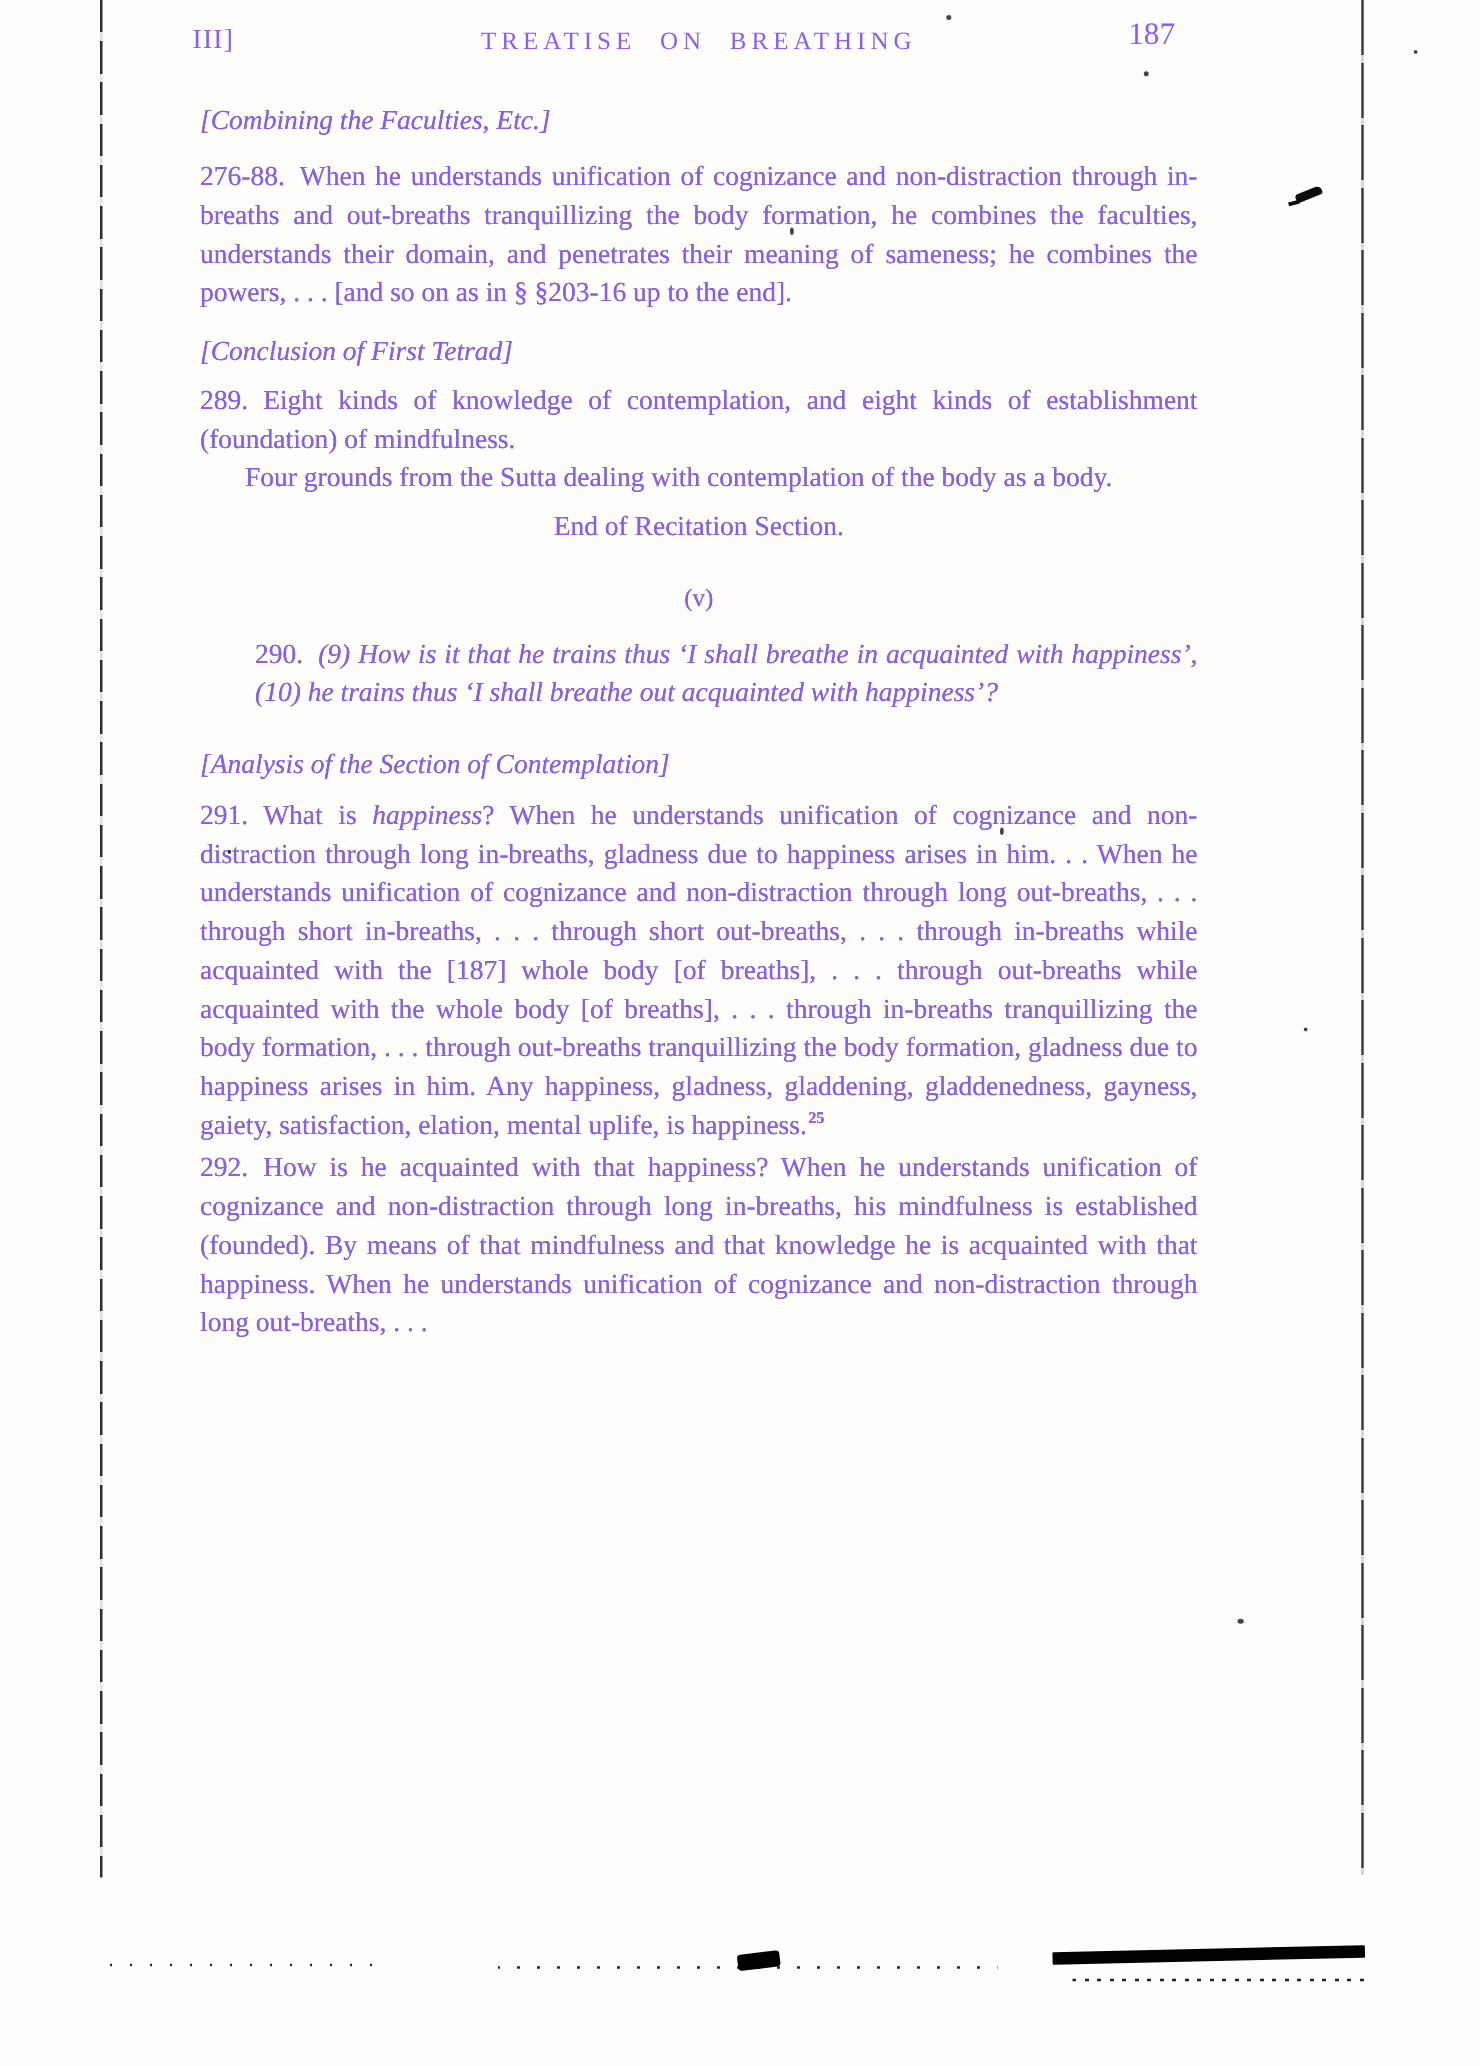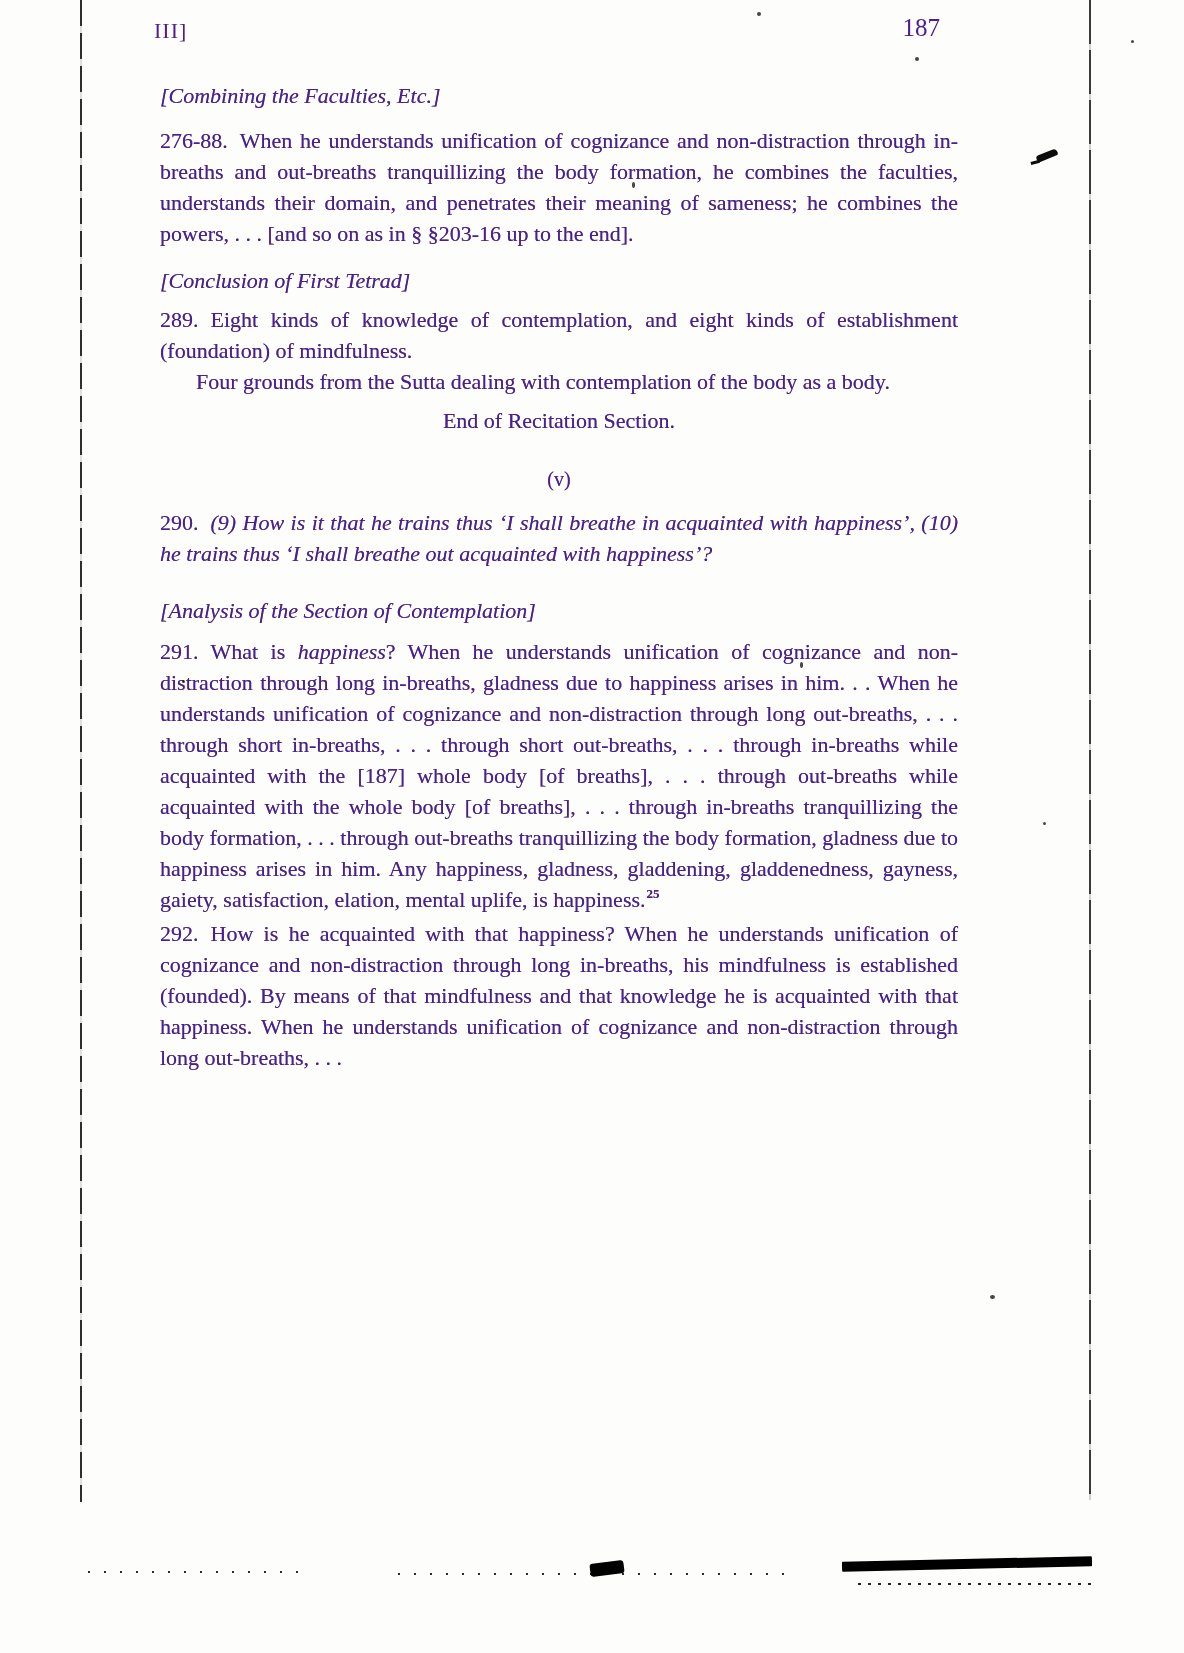--- a/index.html
+++ b/index.html
@@ -1,41 +1,41 @@
 <!DOCTYPE html>
 <html><head>
 <meta charset="utf-8">
 <title>Scanned Page</title>
 <style>
   html,body { margin:0; padding:0; background:#ffffff; }
   .page {
     position:relative; width:1184px; height:1653px; margin:0 auto;
     background:#fdfdfc; overflow:hidden;
     font-family:"Liberation Serif","DejaVu Serif",serif;
-    color:#4c1d95;
+    color:#8b5cf6;
   }
   .content { position:absolute; left:160px; top:0; width:798px; }
   .header { position:relative; padding-top:20px; height:30px; font-size:22px; }
   .header .h-left  { position:absolute; left:-6px; top:18px; letter-spacing:1px; }
   .header .h-center{ display:block; text-align:center; letter-spacing:4px; word-spacing:10px; font-size:20px; padding-top:2px; }
   .header .h-right { position:absolute; right:18px; top:14px; font-size:25px; }
   .block { font-size:22px; line-height:31px; text-align:justify; text-justify:inter-word; text-shadow:0 0 .5px rgba(0,0,0,.55); }
   .block .seg.italic { font-style:italic; }
   .block .seg.num { padding-right:12px; }
   .block .seg.sup { font-size:13px; font-weight:bold; position:relative; top:-9px; padding-left:1px; }
   .block.heading { font-style:italic; }
   .block.centered { text-align:center; }
   .block.indent { text-indent:36px; }
   
   [data-name="para-continuation"]   { margin-top:24px; }
   [data-name="heading-combining"]   { margin-top:30px; margin-bottom:14px; }
   [data-name="heading-conclusion"]  { margin-top:16px;  margin-bottom:8px; }
   [data-name="end-recitation"]      { margin-top:8px; }
   [data-name="section-marker-v"]    { margin-top:28px; font-size:20px; }
-  [data-name="para-290"]            { margin-top:12px; }
+  [data-name="para-290"]            { margin-top:12px;margin-left:44px; }
   [data-name="heading-analysis"]    { margin-top:26px; margin-bottom:10px; }
   
   .rule-left  { position:absolute; left:80px;  top:0; width:2px; height:1502px;
     background:repeating-linear-gradient(to bottom, rgba(10,10,10,.85) 0 26px, rgba(10,10,10,.12) 26px 33px); }
   .rule-right { position:absolute; left:1089px; top:0; width:2px; height:1500px;
     background:repeating-linear-gradient(to bottom, rgba(10,10,10,.8) 0 44px, rgba(10,10,10,.18) 44px 50px); }
   .mark-arrow { position:absolute; left:1036px; top:152px; width:22px; height:7px;
     background:#0c0c0c; border-radius:3px 4px 2px 3px; transform:rotate(-22deg); }
   .mark-arrow:before { content:""; position:absolute; left:-7px; top:4px; width:9px; height:3px; background:#0c0c0c; transform:rotate(8deg); }
   .speck { position:absolute; width:4px; height:4px; background:#161616; border-radius:50%; opacity:.8; }
@@ -49,20 +49,21 @@
 <body>
 
 <div class="page" data-name="scanned-page">
 
   <div class="rule-left" data-name="left-scan-rule"></div>
   <div class="rule-right" data-name="right-scan-rule"></div>
 
   <div class="content" data-name="page-content">
     <div class="header" data-name="page-header">
       <span class="h-left" data-name="signature-mark">III]</span>
+      <span class="h-center" data-name="running-title">TREATISE ON BREATHING</span>
       <span class="h-right" data-name="page-number">187</span>
     </div>
     <div data-name="page-body">
         <div class="block heading" data-name="heading-combining"><span class="seg roman">[Combining the Faculties, Etc.]</span></div>
         <div class="block paragraph" data-name="para-276-88"><span class="seg num">276-88.</span><span class="seg roman">When he understands unification of cognizance and non-distraction through in-breaths and out-breaths tranquillizing the body formation, he combines the faculties, understands their domain, and penetrates their meaning of sameness; he combines the powers,&nbsp;.&nbsp;.&nbsp;. [and so on as in §&nbsp;§203-16 up to the end].</span></div>
         <div class="block heading" data-name="heading-conclusion"><span class="seg roman">[Conclusion of First Tetrad]</span></div>
         <div class="block paragraph" data-name="para-289"><span class="seg num">289.</span><span class="seg roman">Eight kinds of knowledge of contemplation, and eight kinds of establishment (foundation) of mindfulness.</span></div>
         <div class="block paragraph indent" data-name="para-four-grounds"><span class="seg roman">Four grounds from the Sutta dealing with contemplation of the body as a body.</span></div>
         <div class="block centered" data-name="end-recitation"><span class="seg roman">End of Recitation Section.</span></div>
         <div class="block centered" data-name="section-marker-v"><span class="seg roman">(v)</span></div>

